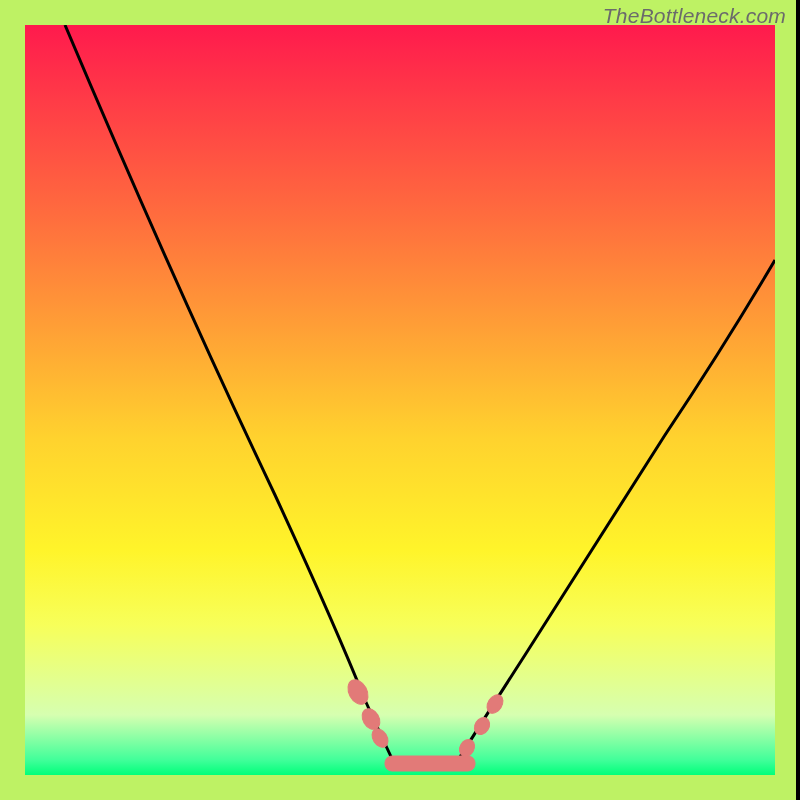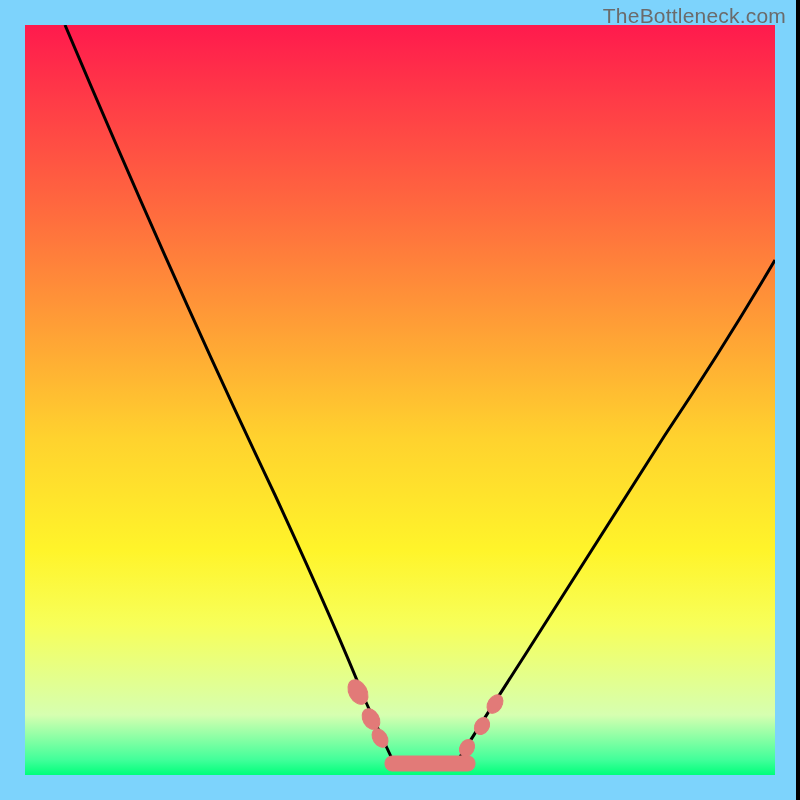--- a/index.html
+++ b/index.html
@@ -10,21 +10,22 @@
     background: #000;
     overflow: hidden;
     font-family: Arial, Helvetica, sans-serif;
   }
   .frame {
     position: absolute;
     top: 0;
     left: 0;
     width: 796px;
     height: 800px;
-    background: #7dd3fc;
+    background: #bef264;
+    font-style: italic;
   }
   .plot-area {
     position: absolute;
     top: 25px;
     left: 25px;
     width: 750px;
     height: 750px;
     background: linear-gradient(to bottom,
       #ff1a4d 0%,
       #ff3b47 10%,

